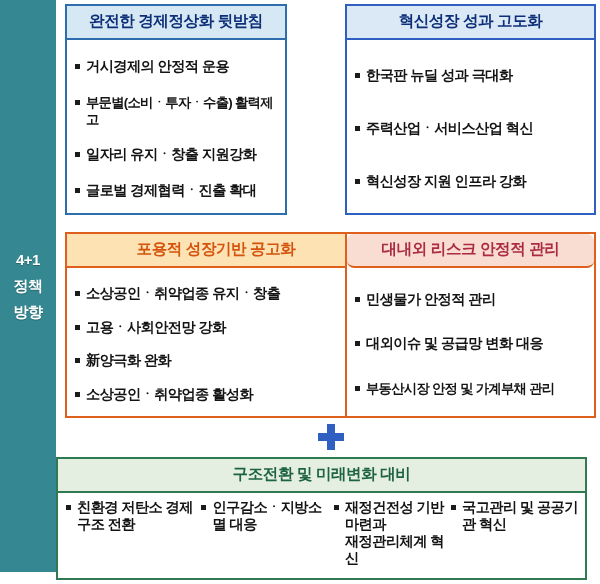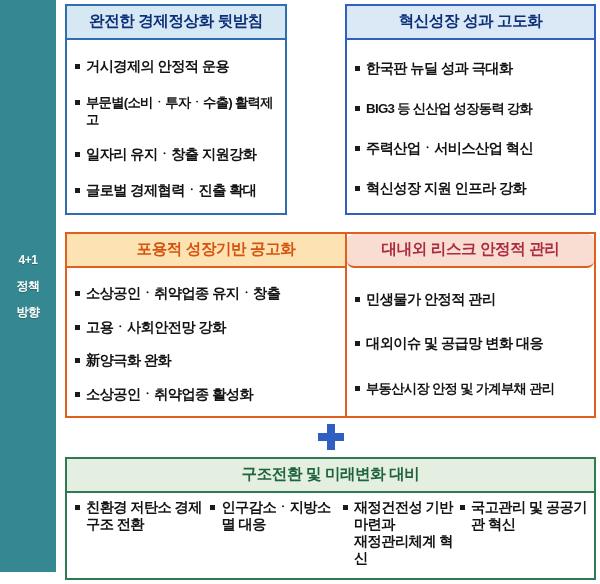--- a/index.html
+++ b/index.html
@@ -34,21 +34,21 @@
     display: flex;
     flex-direction: column;
     align-items: center;
     justify-content: center;
     gap: 2px;
     box-sizing: border-box;
   }
   .rail-line {
     color: #ffffff;
     font-weight: bold;
-    font-size: 12px;
+    font-size: 15px;
     line-height: 24px;
     letter-spacing: -0.5px;
     text-align: left;
     white-space: nowrap;
     text-shadow: 0 1px 1px rgba(0,0,0,0.25);
   }
 
   
   .card {
     position: absolute;
@@ -113,21 +113,21 @@
   .c-red .card-head { background: #f9dcd2; border-bottom-color: #df601d; color: #ab2c3e; border-radius: 7px; }
 
   .c-green { border-color: #2f7a52; }
   .c-green .card-head { background: #e4efe2; border-bottom-color: #2f7a52; color: #1d6340; }
 
   
   #card-macro      { left: 65px;  top: 4px;   width: 222px; height: 211px; }
   #card-innovation { left: 345px; top: 4px;   width: 251px; height: 211px; }
   #card-inclusive  { left: 65px;  top: 232px; width: 302px; height: 186px; }
   #card-risk       { left: 345px; top: 232px; width: 251px; height: 186px; }
-  #card-structure  { left: 65px;  top: 457px; width: 531px; height: 123px; }
+  #card-structure  { left: 56px;  top: 457px; width: 531px; height: 123px; }
 
   
   .two-col {
     display: flex;
     height: calc(100% - 31px);
     box-sizing: border-box;
   }
   .col {
     box-sizing: border-box;
     display: flex;
@@ -191,24 +191,20 @@
 
   <div class="card c-blue" id="card-innovation">
     <div class="card-head">혁신성장 성과 고도화</div>
     <div class="card-body spread">
       <div class="bullet-row">
         <span class="sq"></span>
         <span class="btxt">한국판 뉴딜 성과 극대화</span>
       </div>
       <div class="bullet-row">
         <span class="sq"></span>
-        <span class="btxt small">BIG3 등 신산업 성장동력 강화</span>
-      </div>
-      <div class="bullet-row">
-        <span class="sq"></span>
         <span class="btxt">주력산업ㆍ서비스산업 혁신</span>
       </div>
       <div class="bullet-row">
         <span class="sq"></span>
         <span class="btxt">혁신성장 지원 인프라 강화</span>
       </div>
     </div>
   </div>
 
   <div class="card c-orange" id="card-inclusive">

